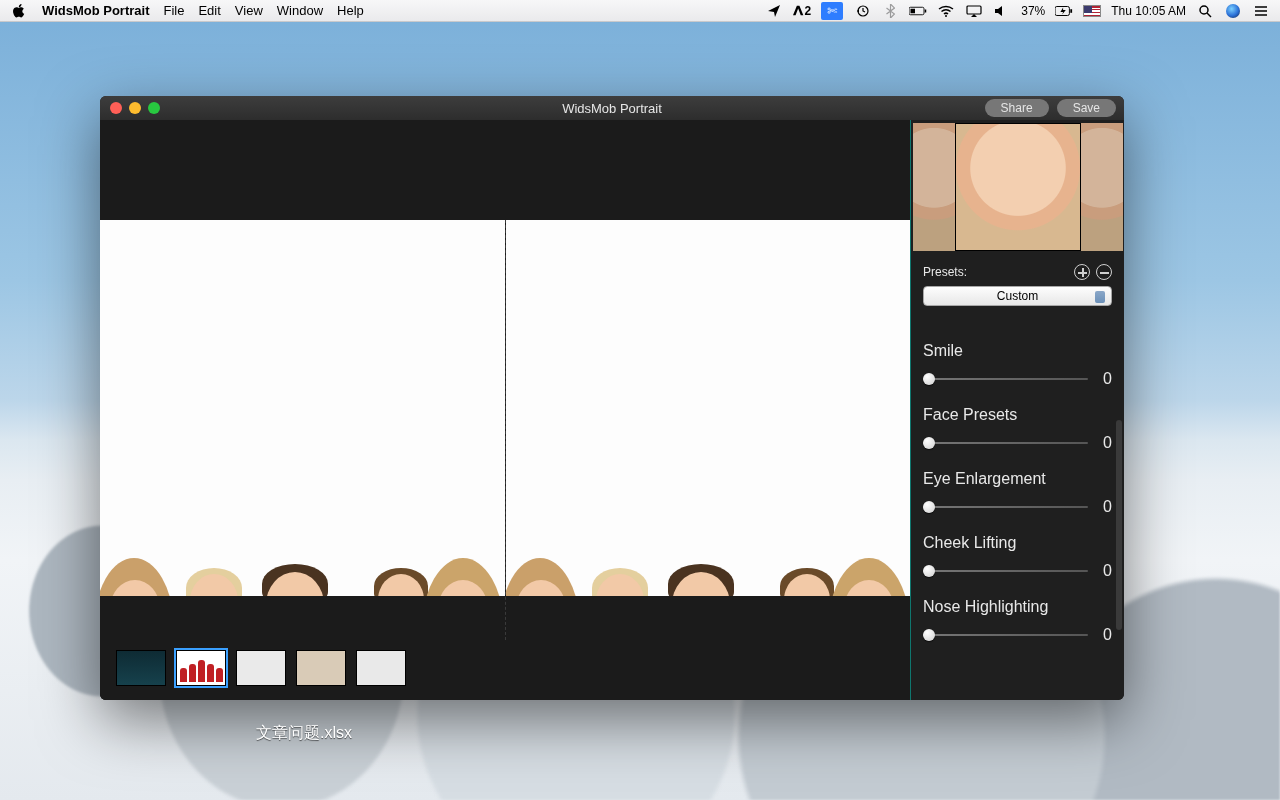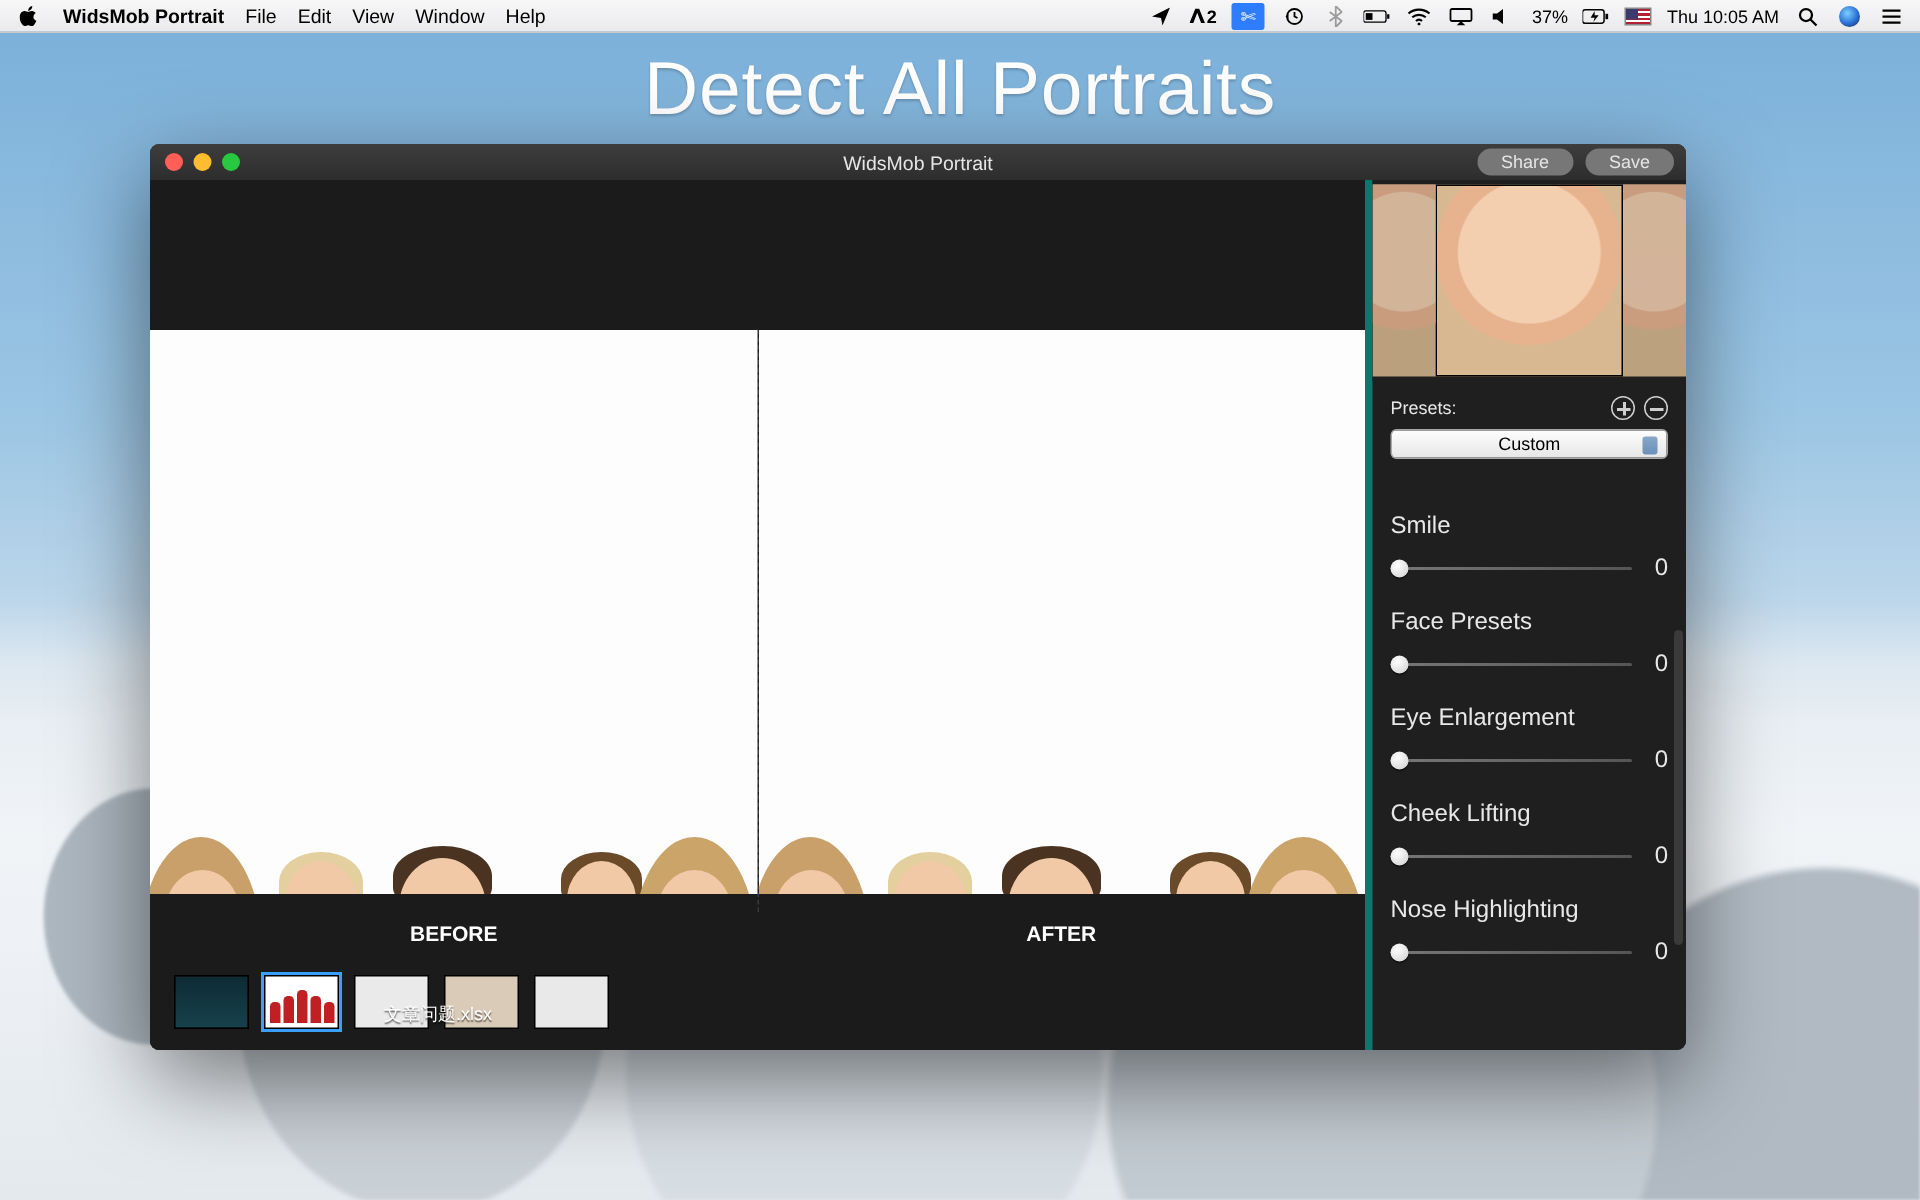--- a/index.html
+++ b/index.html
@@ -37,21 +37,21 @@
 .menubar svg { display:block; }
 .menu-icon { width:18px; height:14px; display:flex; align-items:center; justify-content:center; }
 .menubar .scissors { background:#2e7dff; color:#fff; width:22px; height:18px; display:flex; align-items:center; justify-content:center; border-radius:2px;}
 .flag { width:18px; height:12px; background: linear-gradient(#b22234 0 15%, #fff 15% 30%, #b22234 30% 45%, #fff 45% 60%, #b22234 60% 75%, #fff 75% 90%, #b22234 90% 100%); position:relative; border:1px solid #888;}
 .flag::before{content:"";position:absolute;top:0;left:0;width:8px;height:7px;background:#3c3b6e;}
 
 
 .hero-title { position:absolute; top:30px; left:0; right:0; text-align:center; color:#fff; font-size:50px; font-weight:400; letter-spacing:0.5px; text-shadow:0 1px 2px rgba(0,0,0,.2);}
 
 
-.desk-file-label { position:absolute; top:668px; left:256px; font-size:12px; color:#fff; text-shadow:0 1px 1px rgba(0,0,0,.6); }
+.desk-file-label { position:absolute; top:723px; left:256px; font-size:16px; color:#fff; text-shadow:0 1px 1px rgba(0,0,0,.6); }
 
 
 .window {
   position:absolute; top:96px; left:100px; width:1024px; height:604px;
   background:#1b1b1b; border-radius:6px; box-shadow:0 20px 60px rgba(0,0,0,.5);
   display:flex; flex-direction:column; overflow:hidden;
 }
 .titlebar {
   height:24px; background:linear-gradient(#3d3d3d,#2d2d2d); display:flex; align-items:center;
   position:relative;
@@ -96,21 +96,21 @@
 .thumb { width:50px; height:36px; background:#333; border:1px solid #000; position:relative; overflow:hidden;}
 .thumb.sel { outline:2px solid #3aa0ff;}
 .thumb .mini { position:absolute; inset:0; }
 .t1{background:linear-gradient(#0e2b34,#16414c);}
 .t2{background:#fff;}
 .t3{background:#eaeaea;}
 .t4{background:#d9cbb7;}
 .t5{background:#e9e9e9; filter:grayscale(1);}
 
 
-.side { width:214px; background:#1f1f1f; border-left:5px solid #0f766e; display:flex; flex-direction:column; position:relative;}
+.side { width:214px; background:#1f1f1f; border-left:1px solid #0f766e; display:flex; flex-direction:column; position:relative;}
 .face-row { height:134px; display:flex; align-items:center; justify-content:center; gap:0; background:#1f1f1f; overflow:hidden;}
 .face { background:radial-gradient(circle at 50% 35%, #f3cfb0 0 46%, #e7b38e 47% 60%, transparent 61%), #d8b890; }
 .face.side-face{ width:42px; height:128px; opacity:.85;}
 .face.main-face{ width:126px; height:128px; border:1px solid #000;}
 .presets { padding:10px 12px 6px; color:#e8e8e8; font-size:12px; display:flex; align-items:center; justify-content:space-between;}
 .presets .icons{ display:flex; gap:6px;}
 .circle-icon{ width:16px;height:16px;border:1.5px solid #cfcfcf;border-radius:50%; position:relative;}
 .circle-icon.plus::before,.circle-icon.plus::after{content:"";position:absolute;background:#cfcfcf;}
 .circle-icon.plus::before{left:7px;top:3px;width:1.5px;height:9px;}
 .circle-icon.plus::after{top:7px;left:3px;height:1.5px;width:9px;}
@@ -218,21 +218,20 @@
           <span style="width:14px;height:14px;border-radius:50%;background:radial-gradient(circle at 40% 35%,#7bd0ff,#2a6fd6 55%,#14223f);display:block;"></span>
         </span>
       <span class="menu-icon">
           <svg width="14" height="12" viewBox="0 0 14 12">
             <path stroke="#000" stroke-width="1.5" d="M1 2h12M1 6h12M1 10h12"></path>
           </svg>
         </span>
     </div>
   </div>
 
-  <div class="hero-title">Detect All Portraits</div>
 
   <div class="window">
     <div class="titlebar">
       <div class="traffic">
         <span class="tl-close"></span>
         <span class="tl-min"></span>
         <span class="tl-max"></span>
       </div>
       <div class="title">WidsMob Portrait</div>
       <div class="actions">
@@ -290,24 +289,20 @@
                     <div class="head"></div>
                   </div>
                 <div class="person p5" style="left:330px;">
                     <div class="hair"></div>
                     <div class="head"></div>
                   </div>
               </div>
             </div>
           </div>
         </div>
-        <div class="labels">
-          <div>BEFORE</div>
-          <div>AFTER</div>
-        </div>
         <div class="thumbs">
           <div class="thumb t1"></div>
           <div class="thumb t2 sel">
             <div class="mini" style="display:flex;align-items:flex-end;justify-content:center;gap:2px;padding-bottom:3px;">
               <span style="width:7px;height:14px;background:#c02024;border-radius:3px 3px 0 0;"></span>
               <span style="width:7px;height:18px;background:#c02024;border-radius:3px 3px 0 0;"></span>
               <span style="width:7px;height:22px;background:#c02024;border-radius:3px 3px 0 0;"></span>
               <span style="width:7px;height:18px;background:#c02024;border-radius:3px 3px 0 0;"></span>
               <span style="width:7px;height:14px;background:#c02024;border-radius:3px 3px 0 0;"></span>
             </div>

